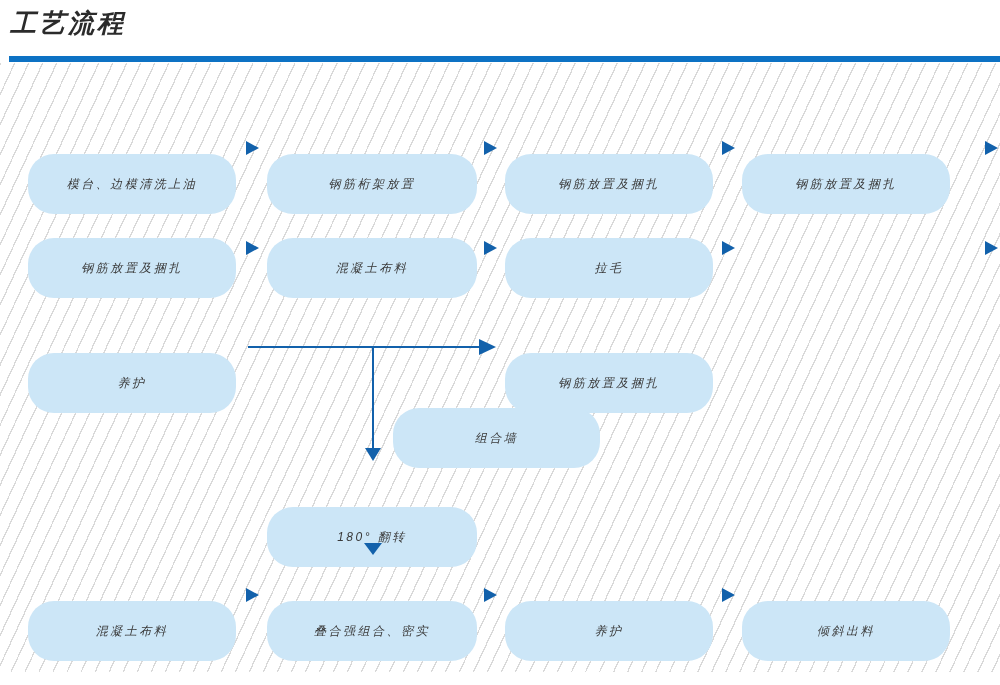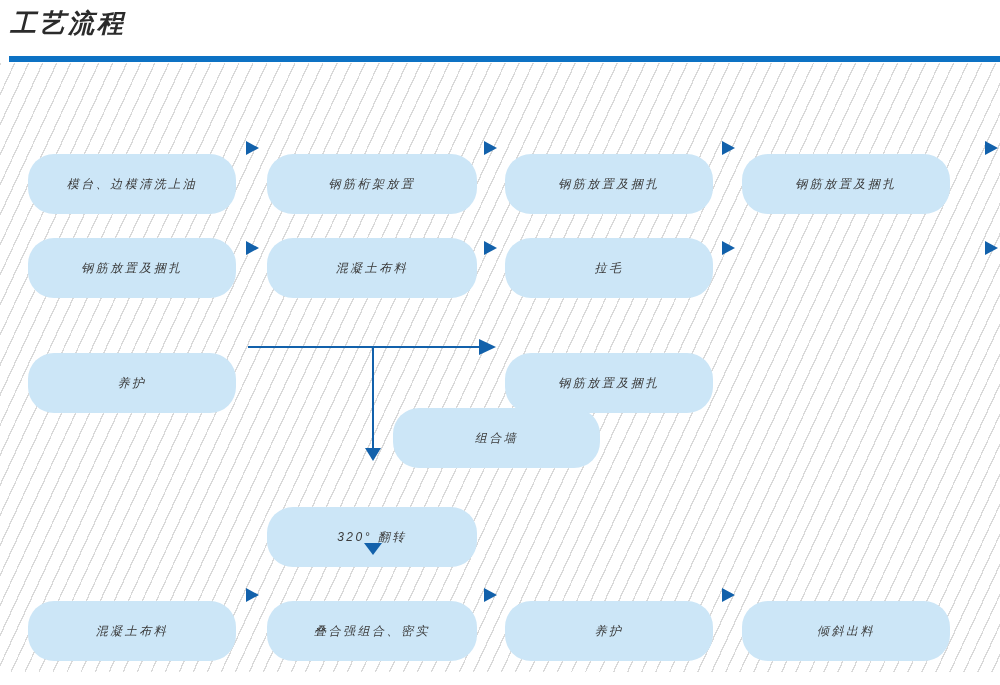--- a/index.html
+++ b/index.html
@@ -90,21 +90,21 @@
   <div class="arr-r ar2 ax4"></div>
 
   <div class="node r3 c1">养护</div>
   <div class="h-line"></div>
   <div class="h-head"></div>
   <div class="node r3 c3">钢筋放置及捆扎</div>
 
   <div class="v-line"></div>
   <div class="v-head"></div>
   <div class="node wall">组合墙</div>
-  <div class="node flip">320° 翻转</div>
+  <div class="node flip">180° 翻转</div>
   <div class="arr-d"></div>
 
   <div class="node r4 c1">混凝土布料</div>
   <div class="arr-r ar4 ax1"></div>
   <div class="node r4 c2">叠合强组合、密实</div>
   <div class="arr-r ar4 ax2"></div>
   <div class="node r4 c3">养护</div>
   <div class="arr-r ar4 ax3"></div>
   <div class="node r4 c4">倾斜出料</div>
 

